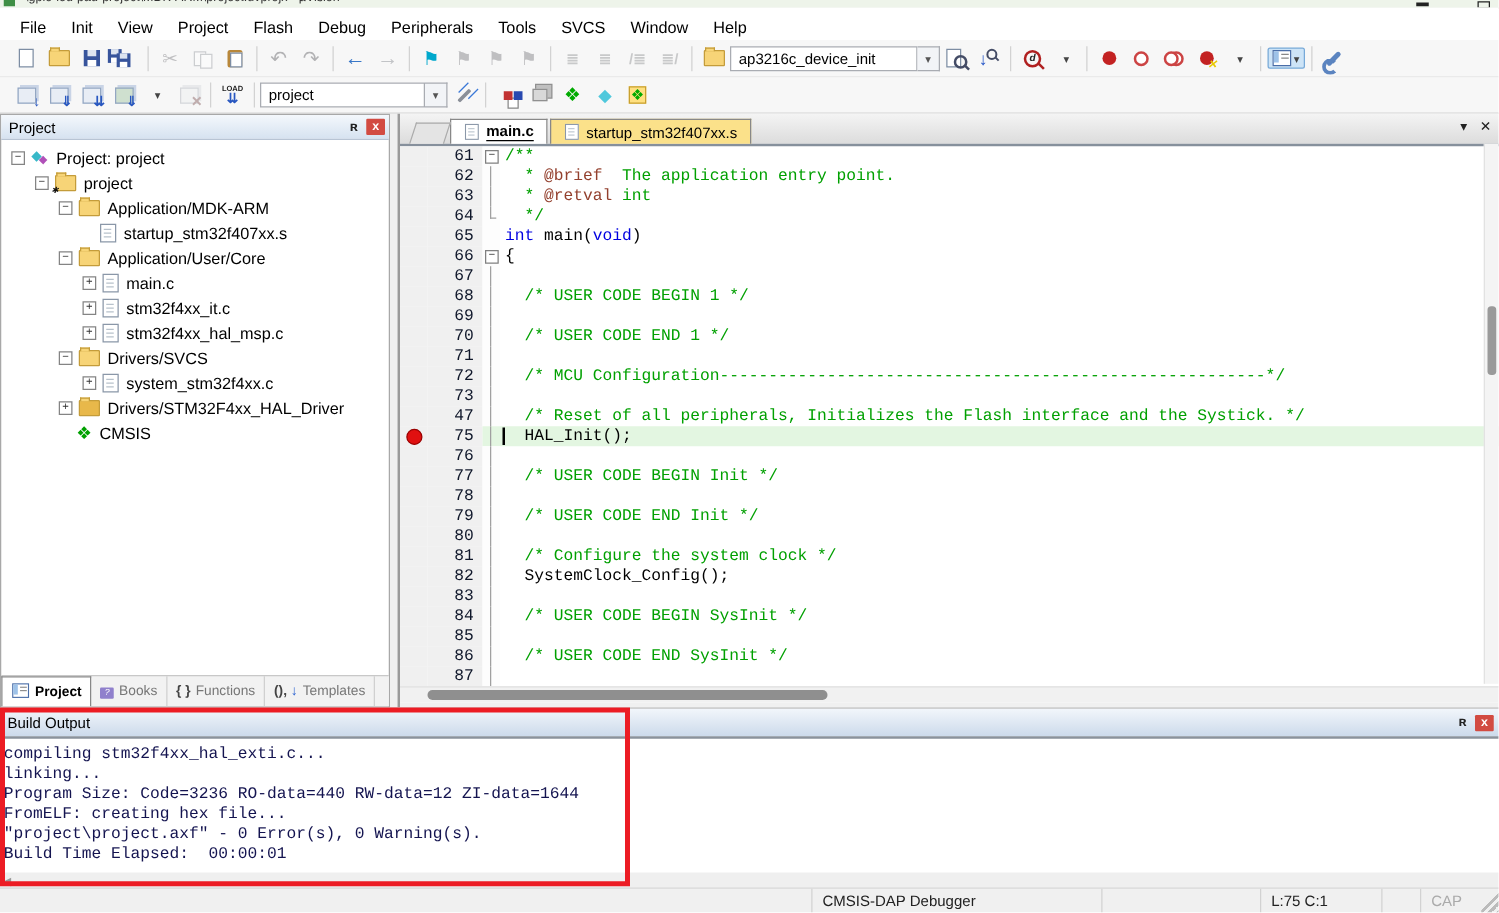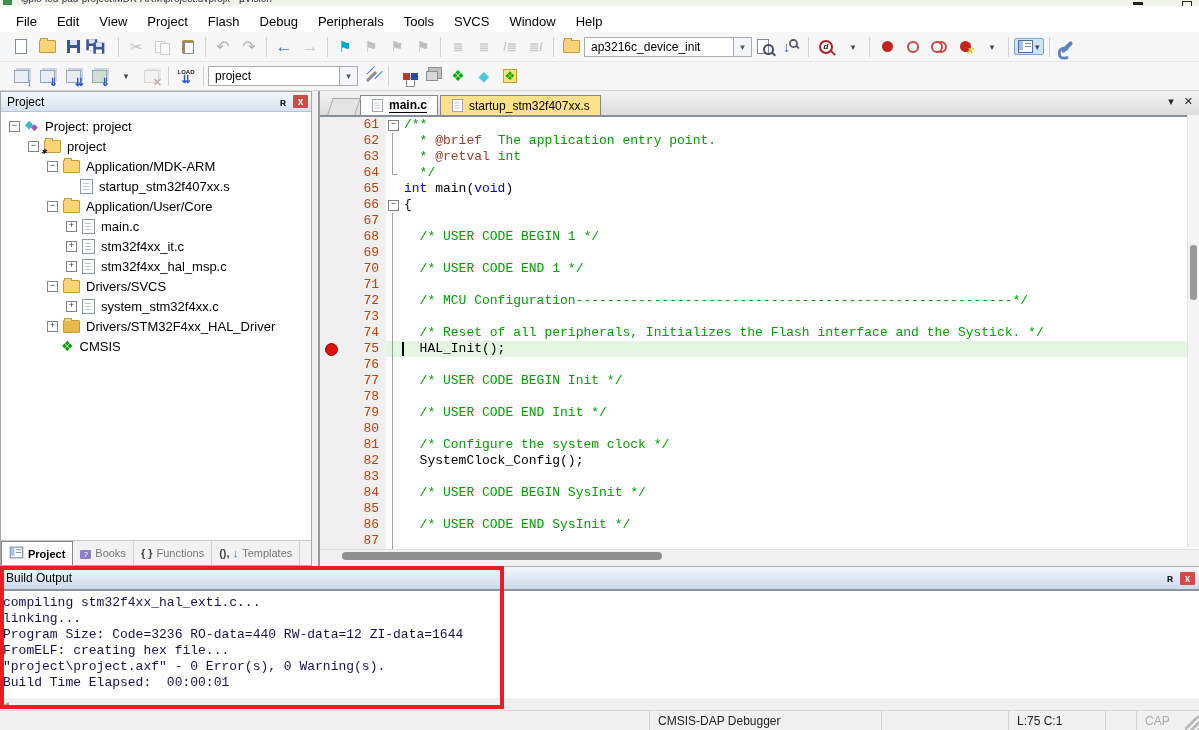--- a/index.html
+++ b/index.html
@@ -97,21 +97,21 @@
   .etab{display:flex;align-items:center;gap:5px;height:19px;padding:0 10px;border:1px solid #888;border-bottom:none;font-size:12px;background:#fbe18a;cursor:default;}
   .etab.active{background:#fff;font-weight:bold;}
   .etab.active .elabel{border-bottom:1px solid #000;}
   .tabctl{position:absolute;right:6px;top:4px;display:flex;gap:10px;align-items:center;color:#222;}
   .tabctl .tc{font-size:11px;cursor:default;}
   
   #code{height:432px;overflow:hidden;position:relative;font-family:"Liberation Mono","DejaVu Sans Mono",monospace;font-size:13px;}
   .cl{display:flex;height:16px;line-height:16px;white-space:pre;}
   .bpcol{width:22px;flex:none;background:#f0f0f0;display:flex;align-items:center;justify-content:center;}
   .bpdot{width:11px;height:11px;border-radius:50%;background:#e01010;border:1px solid #900;}
-  .lncol{width:44px;flex:none;background:#f0f0f0;color:#c2410c;text-align:right;padding-right:7px;box-sizing:border-box;}
+  .lncol{width:44px;flex:none;background:#f0f0f0;color:#0f172a;text-align:right;padding-right:7px;box-sizing:border-box;}
   .foldcol{width:14px;flex:none;position:relative;background:#fdfdfd;}
   .fbox{position:absolute;left:2px;top:3px;width:9px;height:9px;border:1px solid #808080;background:#fff;font-size:9px;line-height:7px;text-align:center;color:#333;}
   .fline{position:absolute;left:6px;top:0;width:1px;height:16px;background:#a0a0a0;}
   .fcorner{position:absolute;left:6px;top:0;width:4px;height:9px;border-left:1px solid #a0a0a0;border-bottom:1px solid #a0a0a0;}
   .codetxt{flex:1;padding-left:4px;position:relative;}
   .cl.hl .foldcol,.cl.hl .codetxt{background:#e3f6e1;}
   .caret{position:absolute;left:2px;top:1px;width:2px;height:14px;background:#000;}
   .tok-c{color:#00a000;}
   .tok-d{color:#93402e;}
   .tok-k{color:#0000e0;}
@@ -145,21 +145,21 @@
 
   <div id="titlebar">
     <span class="tlogo"></span>
     <span class="ttext">\gpio-led-pad-project\MDK-ARM\project.uvprojx - µVision</span>
     <span class="wbtn1"></span>
     <span class="wbtn2"></span>
   </div>
 
   <div id="menubar">
       <span class="menu-item">File</span>
-      <span class="menu-item">Edit</span>
+      <span class="menu-item">Init</span>
       <span class="menu-item">View</span>
       <span class="menu-item">Project</span>
       <span class="menu-item">Flash</span>
       <span class="menu-item">Debug</span>
       <span class="menu-item">Peripherals</span>
       <span class="menu-item">Tools</span>
       <span class="menu-item">SVCS</span>
       <span class="menu-item">Window</span>
       <span class="menu-item">Help</span>
     </div>
@@ -477,21 +477,21 @@
           <div class="cl"><span class="bpcol"></span><span class="lncol">64</span><span class="foldcol"><i class="fcorner"></i></span><span class="codetxt"><span class="tok-c">  */</span></span></div>
           <div class="cl"><span class="bpcol"></span><span class="lncol">65</span><span class="foldcol"></span><span class="codetxt"><span class="tok-k">int</span><span class="tok-p"> main(</span><span class="tok-k">void</span><span class="tok-p">)</span></span></div>
           <div class="cl"><span class="bpcol"></span><span class="lncol">66</span><span class="foldcol"><i class="fbox">−</i></span><span class="codetxt"><span class="tok-p">{</span></span></div>
           <div class="cl"><span class="bpcol"></span><span class="lncol">67</span><span class="foldcol"><i class="fline"></i></span><span class="codetxt"></span></div>
           <div class="cl"><span class="bpcol"></span><span class="lncol">68</span><span class="foldcol"><i class="fline"></i></span><span class="codetxt"><span class="tok-c">  /* USER CODE BEGIN 1 */</span></span></div>
           <div class="cl"><span class="bpcol"></span><span class="lncol">69</span><span class="foldcol"><i class="fline"></i></span><span class="codetxt"></span></div>
           <div class="cl"><span class="bpcol"></span><span class="lncol">70</span><span class="foldcol"><i class="fline"></i></span><span class="codetxt"><span class="tok-c">  /* USER CODE END 1 */</span></span></div>
           <div class="cl"><span class="bpcol"></span><span class="lncol">71</span><span class="foldcol"><i class="fline"></i></span><span class="codetxt"></span></div>
           <div class="cl"><span class="bpcol"></span><span class="lncol">72</span><span class="foldcol"><i class="fline"></i></span><span class="codetxt"><span class="tok-c">  /* MCU Configuration--------------------------------------------------------*/</span></span></div>
           <div class="cl"><span class="bpcol"></span><span class="lncol">73</span><span class="foldcol"><i class="fline"></i></span><span class="codetxt"></span></div>
-          <div class="cl"><span class="bpcol"></span><span class="lncol">74</span><span class="foldcol"><i class="fline"></i></span><span class="codetxt"><span class="tok-c">  /* Reset of all peripherals, Initializes the Flash interface and the Systick. */</span></span></div>
+          <div class="cl"><span class="bpcol"></span><span class="lncol">47</span><span class="foldcol"><i class="fline"></i></span><span class="codetxt"><span class="tok-c">  /* Reset of all peripherals, Initializes the Flash interface and the Systick. */</span></span></div>
           <div class="cl hl"><span class="bpcol"><i class="bpdot"></i></span><span class="lncol">75</span><span class="foldcol"><i class="fline"></i></span><span class="codetxt"><i class="caret"></i><span class="tok-p">  HAL_Init();</span></span></div>
           <div class="cl"><span class="bpcol"></span><span class="lncol">76</span><span class="foldcol"><i class="fline"></i></span><span class="codetxt"></span></div>
           <div class="cl"><span class="bpcol"></span><span class="lncol">77</span><span class="foldcol"><i class="fline"></i></span><span class="codetxt"><span class="tok-c">  /* USER CODE BEGIN Init */</span></span></div>
           <div class="cl"><span class="bpcol"></span><span class="lncol">78</span><span class="foldcol"><i class="fline"></i></span><span class="codetxt"></span></div>
           <div class="cl"><span class="bpcol"></span><span class="lncol">79</span><span class="foldcol"><i class="fline"></i></span><span class="codetxt"><span class="tok-c">  /* USER CODE END Init */</span></span></div>
           <div class="cl"><span class="bpcol"></span><span class="lncol">80</span><span class="foldcol"><i class="fline"></i></span><span class="codetxt"></span></div>
           <div class="cl"><span class="bpcol"></span><span class="lncol">81</span><span class="foldcol"><i class="fline"></i></span><span class="codetxt"><span class="tok-c">  /* Configure the system clock */</span></span></div>
           <div class="cl"><span class="bpcol"></span><span class="lncol">82</span><span class="foldcol"><i class="fline"></i></span><span class="codetxt"><span class="tok-p">  SystemClock_Config();</span></span></div>
           <div class="cl"><span class="bpcol"></span><span class="lncol">83</span><span class="foldcol"><i class="fline"></i></span><span class="codetxt"></span></div>
           <div class="cl"><span class="bpcol"></span><span class="lncol">84</span><span class="foldcol"><i class="fline"></i></span><span class="codetxt"><span class="tok-c">  /* USER CODE BEGIN SysInit */</span></span></div>

